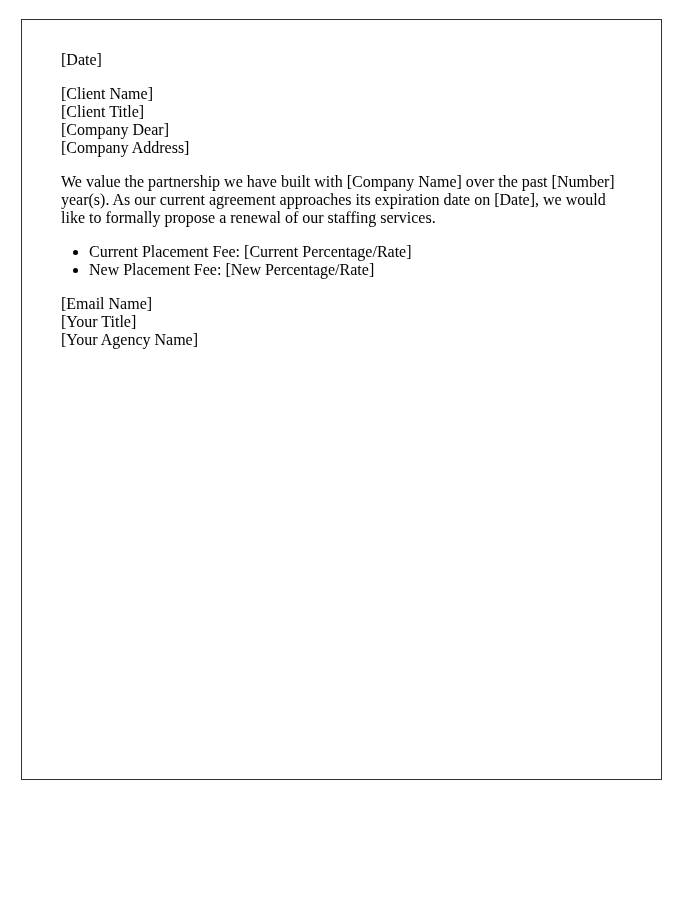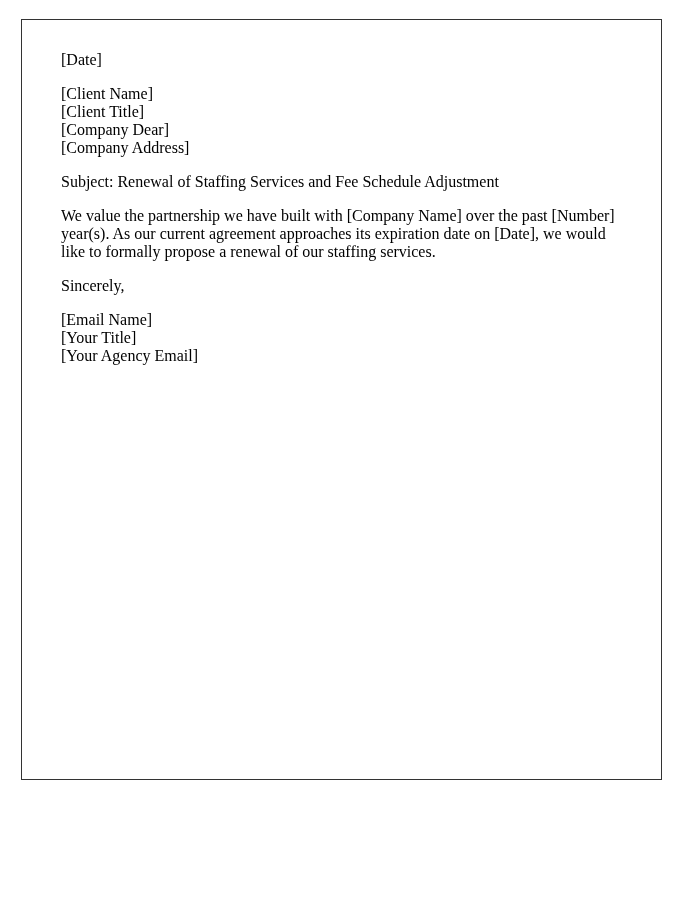--- a/index.html
+++ b/index.html
@@ -36,27 +36,29 @@
 </style>
 </head>
 <body>
 
 <div class="letter">
 
   <p>[Date]</p>
 
   <p><span>[Client Name]</span><br><span>[Client Title]</span><br><span>[Company Dear]</span><br><span>[Company Address]</span></p>
 
-  <p>Subject: Renewal of Staffing Services and Fee Schedule Adjustment</p>
 
 
   <p>We value the partnership we have built with [Company Name] over the past [Number] year(s). As our current agreement approaches its expiration date on [Date], we would like to formally propose a renewal of our staffing services.</p>
 
 
+  <ul>
+    <li>Current Placement Fee: [Current Percentage/Rate]</li>
+    <li>New Placement Fee: [New Percentage/Rate]</li>
+  </ul>
 
 
 
 
-  <p>Sincerely,</p>
 
-  <p><span>[Email Name]</span><br><span>[Your Title]</span><br><span>[Your Agency Email]</span></p>
+  <p><span>[Email Name]</span><br><span>[Your Title]</span><br><span>[Your Agency Name]</span></p>
 
 </div>
 
 </body></html>

